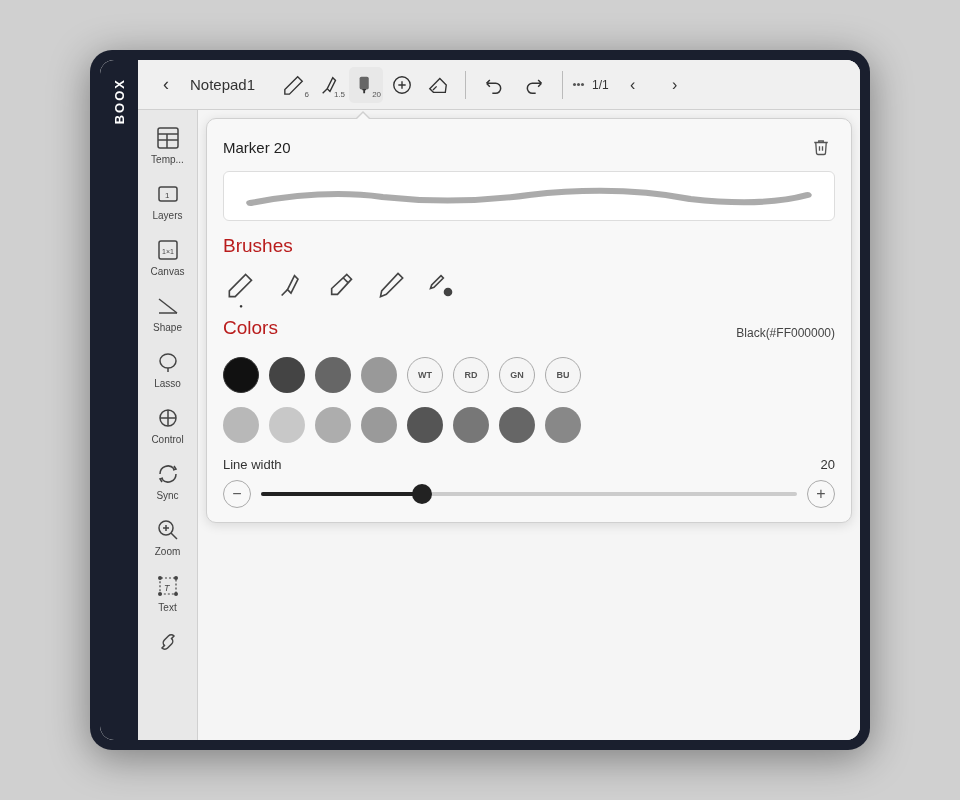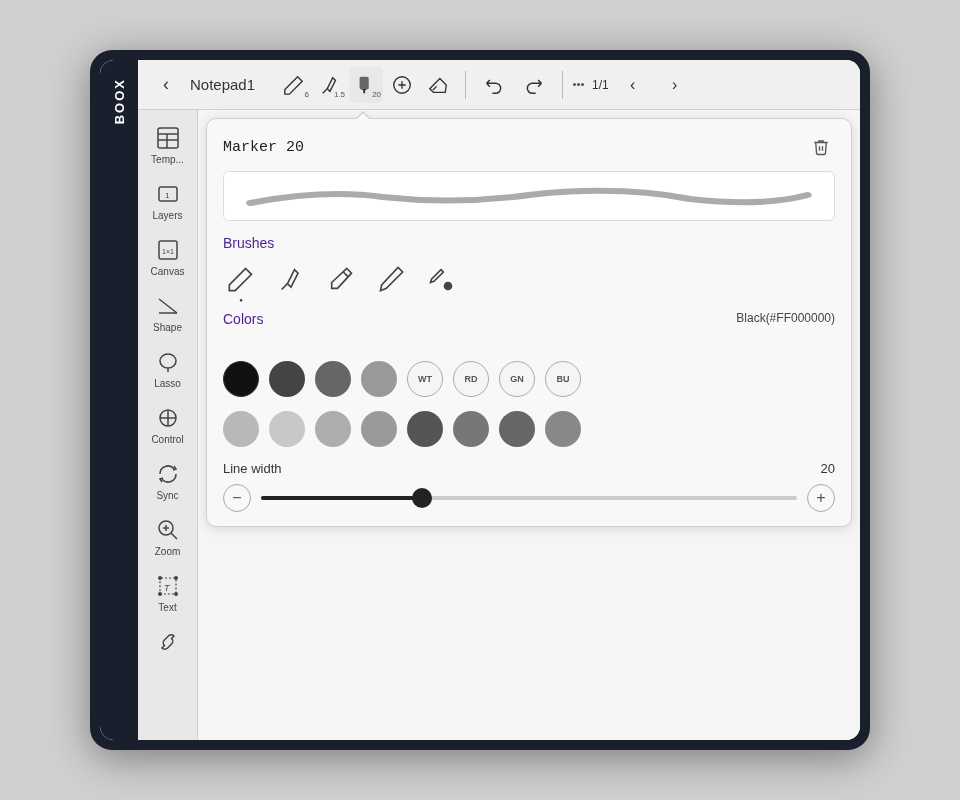--- a/index.html
+++ b/index.html
@@ -227,21 +227,20 @@
       margin: 8px;
       padding: 14px 16px;
       box-shadow: 0 2px 12px rgba(0,0,0,0.12);
     }
 
     .panel-header {
       display: flex;
       justify-content: space-between;
       align-items: center;
       margin-bottom: 10px;
-      font-family: Liberation Mono, monospace;
     }
     .panel-title {
       font-size: 15px;
       font-weight: 500;
       color: #222;
     }
     .delete-btn {
       width: 28px;
       height: 28px;
       display: flex;
@@ -263,23 +262,23 @@
       margin-bottom: 14px;
     }
 
     .brush-stroke-svg {
       width: 100%;
       height: 30px;
     }
 
     
     .section-title {
-      font-size: 14px;
+      font-size: 19px;
       font-weight: 500;
-      color: #4c1d95;
+      color: #b91c1c;
       margin-bottom: 10px;
     }
 
     .brushes-row {
       display: flex;
       gap: 14px;
       align-items: center;
       margin-bottom: 14px;
     }
 
@@ -299,21 +298,22 @@
       left: 50%;
       transform: translateX(-50%);
       font-size: 6px;
       color: #333;
     }
 
     
     .colors-header {
       display: flex;
       justify-content: space-between;
-      margin-bottom: 24px;
+      align-items: center;
+      margin-bottom: 8px;
     }
     .color-value-label {
       font-size: 12px;
       color: #444;
     }
 
     .colors-grid {
       display: flex;
       flex-direction: column;
       gap: 14px;

